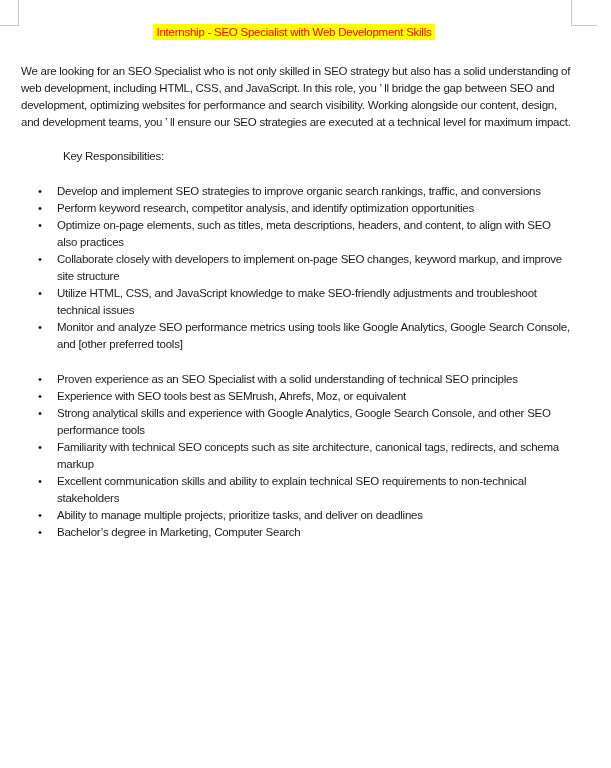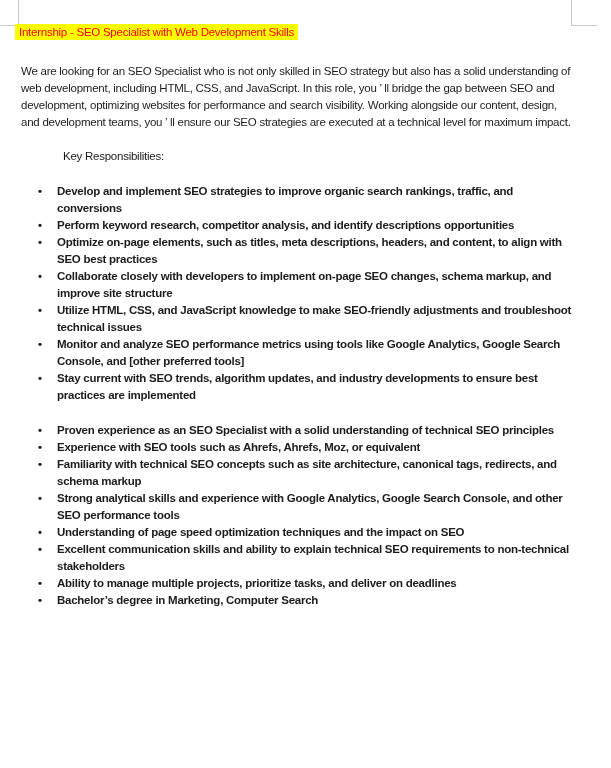--- a/index.html
+++ b/index.html
@@ -26,21 +26,21 @@
     position: absolute;
     left: 15px;
     top: 24px;
     width: 558px;
     color: #1c1c1c;
     font-size: 11.5px;
     line-height: 17px;
     letter-spacing: -0.25px;
   }
   .title-row {
-    text-align: left;
+    text-align: center;
     margin: 0 0 22px 0;
   }
   .title-highlight {
     background: #ffff00;
     color: #ff0000;
     padding: 2px 4px;
   }
   .intro {
     margin: 0 0 17px 6px;
   }
@@ -50,21 +50,20 @@
     font-weight: normal;
     padding-left: 48px;
   }
   ul.bullet-list {
     margin: 0 0 18px 0;
     padding: 0 0 0 42px;
     list-style: none;
   }
   ul.bullet-list li {
     position: relative;
-    font-weight: bold;
   }
   ul.bullet-list li::before {
     content: "\2022";
     position: absolute;
     left: -19px;
     top: 0;
   }
 </style>
 </head>
 <body>
@@ -78,36 +77,34 @@
     <div class="title-row">
       <span class="title-highlight">Internship - SEO Specialist with Web Development Skills</span>
     </div>
 
     <p class="intro">We are looking for an SEO Specialist who is not only skilled in SEO strategy but also has a solid understanding of web development, including HTML, CSS, and JavaScript. In this role, you ’ ll bridge the gap between SEO and development, optimizing websites for performance and search visibility. Working alongside our content, design, and development teams, you ’ ll ensure our SEO strategies are executed at a technical level for maximum impact.</p>
 
     <div>
       <p class="section-heading">Key Responsibilities:</p>
       <ul class="bullet-list">
           <li>Develop and implement SEO strategies to improve organic search rankings, traffic, and conversions</li>
-          <li>Perform keyword research, competitor analysis, and identify descriptions opportunities</li>
-          <li>Optimize on-page elements, such as titles, meta descriptions, headers, and content, to align with SEO best practices</li>
-          <li>Collaborate closely with developers to implement on-page SEO changes, schema markup, and improve site structure</li>
+          <li>Perform keyword research, competitor analysis, and identify optimization opportunities</li>
+          <li>Optimize on-page elements, such as titles, meta descriptions, headers, and content, to align with SEO also practices</li>
+          <li>Collaborate closely with developers to implement on-page SEO changes, keyword markup, and improve site structure</li>
           <li>Utilize HTML, CSS, and JavaScript knowledge to make SEO-friendly adjustments and troubleshoot technical issues</li>
           <li>Monitor and analyze SEO performance metrics using tools like Google Analytics, Google Search Console, and [other preferred tools]</li>
-          <li>Stay current with SEO trends, algorithm updates, and industry developments to ensure best practices are implemented</li>
         </ul>
     </div>
 
     <div>
       <ul class="bullet-list">
           <li>Proven experience as an SEO Specialist with a solid understanding of technical SEO principles</li>
-          <li>Experience with SEO tools such as Ahrefs, Ahrefs, Moz, or equivalent</li>
+          <li>Experience with SEO tools best as SEMrush, Ahrefs, Moz, or equivalent</li>
+          <li>Strong analytical skills and experience with Google Analytics, Google Search Console, and other SEO performance tools</li>
           <li>Familiarity with technical SEO concepts such as site architecture, canonical tags, redirects, and schema markup</li>
-          <li>Strong analytical skills and experience with Google Analytics, Google Search Console, and other SEO performance tools</li>
-          <li>Understanding of page speed optimization techniques and the impact on SEO</li>
           <li>Excellent communication skills and ability to explain technical SEO requirements to non-technical stakeholders</li>
           <li>Ability to manage multiple projects, prioritize tasks, and deliver on deadlines</li>
           <li>Bachelor’s degree in Marketing, Computer Search</li>
         </ul>
     </div>
 
   </div>
 </div>
 
 </body></html>

